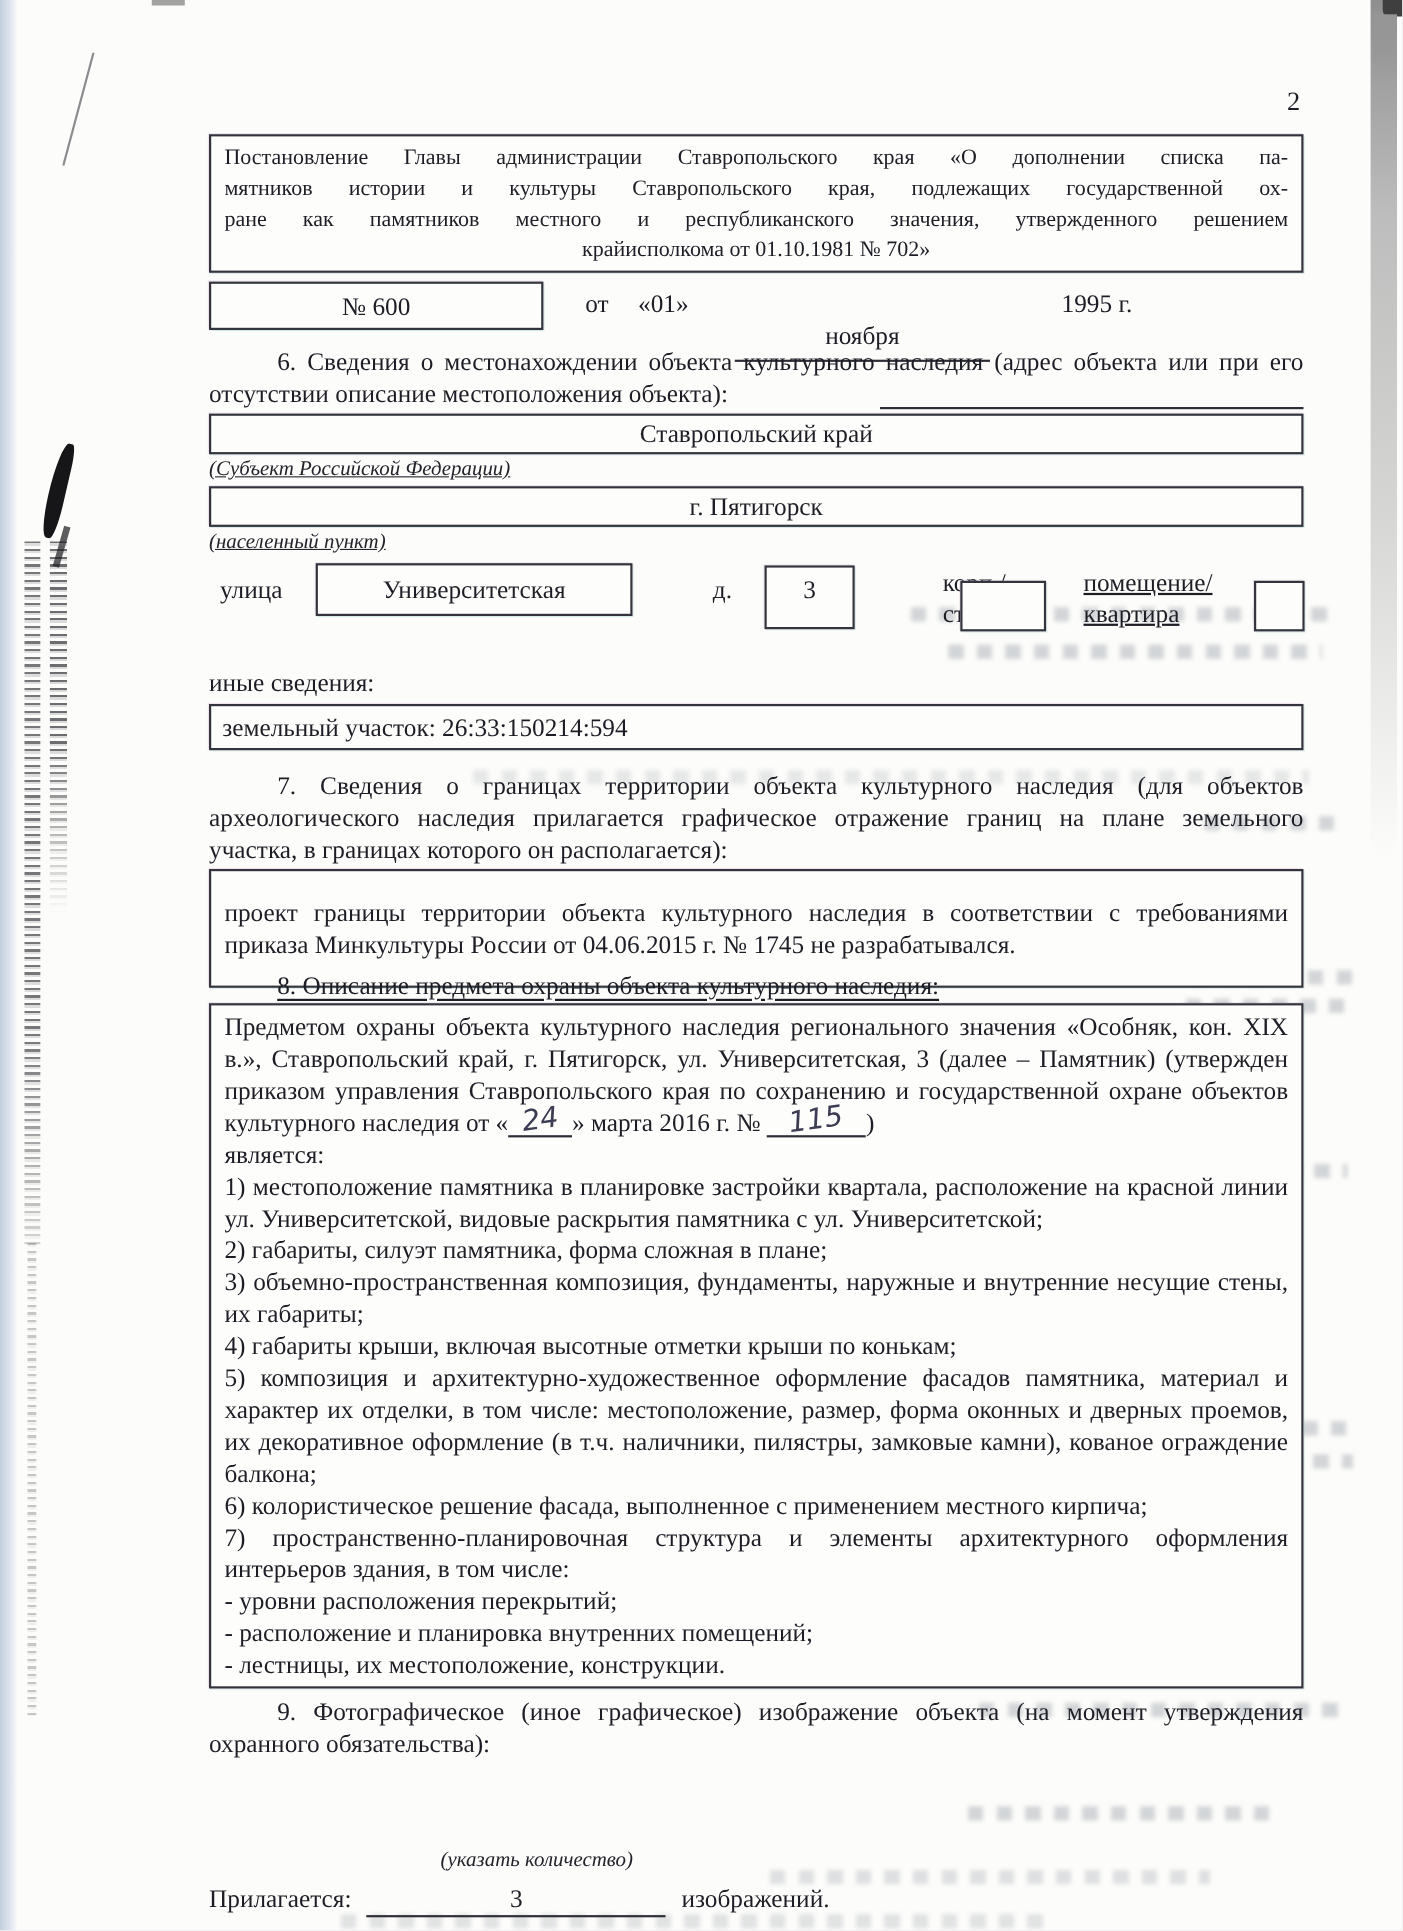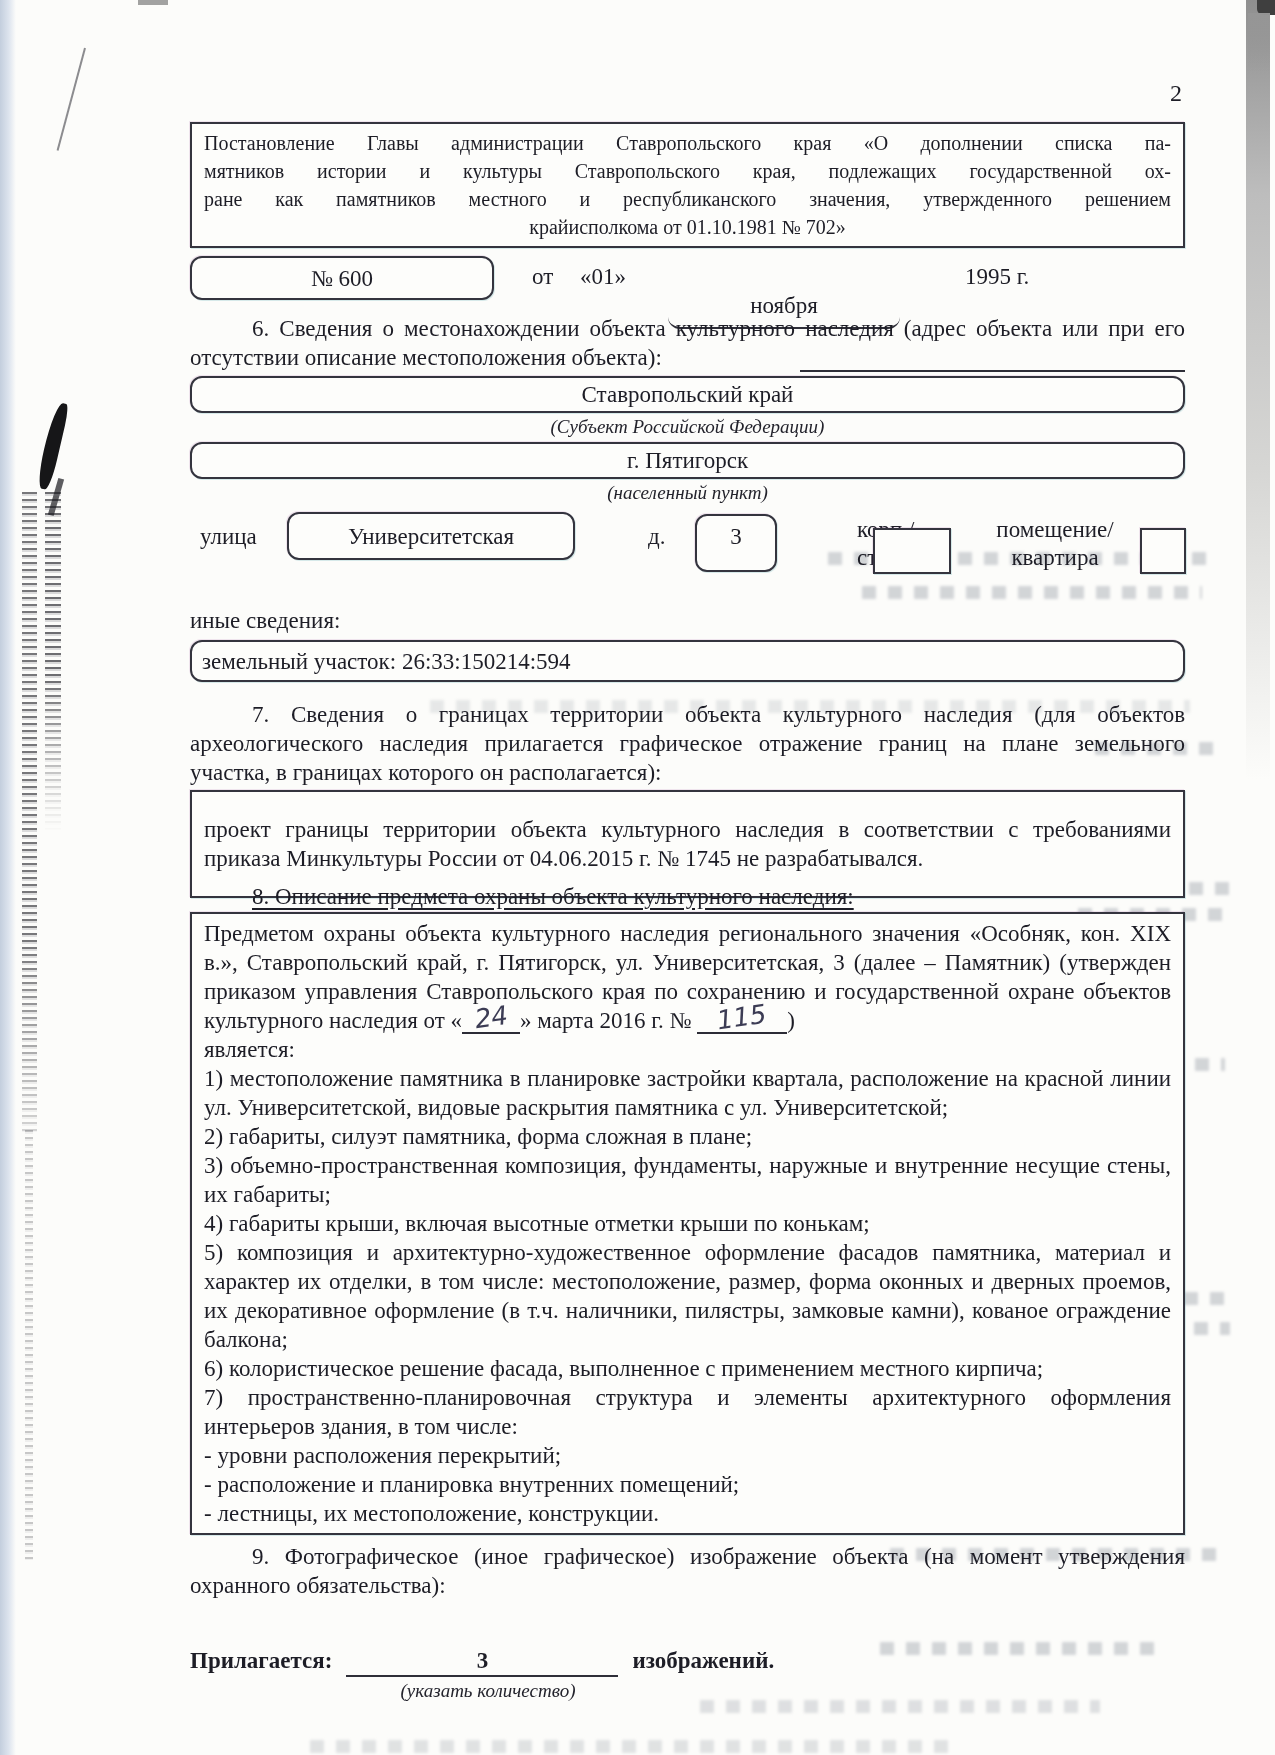--- a/index.html
+++ b/index.html
@@ -1,23 +1,23 @@
 <!DOCTYPE html>
 <html><head>
 <meta charset="utf-8">
 <style>
   html,body{margin:0;padding:0;background:#e8e8e8;}
   #page{position:relative;width:1275px;height:1755px;margin:0 auto;background:#fcfcfa;
         overflow:hidden;font-family:"Liberation Serif","DejaVu Serif",serif;color:#1d1d26;}
   .abs{position:absolute;}
   .box{border:2px solid #34343e;background:#fdfdfb;
        box-shadow:1px 1px 0 rgba(0,130,140,.15),-1px -1px 0 rgba(150,60,150,.12);}
-  .t{font-size:23px;line-height:29px;border-radius:12px;}
+  .t{font-size:23px;line-height:29px;}
   .just{text-align:justify;}
-  .center{text-align:center;}
+  .center{text-align:left;text-decoration:underline;}
   .cap{font-style:italic;font-size:19px;color:#23232c;}
   .pagenum{left:1170px;top:80px;font-size:24px;}
   
   .box1{left:190px;top:122px;width:995px;padding:5px 12px;box-sizing:border-box;}
   .box1 .line{font-size:20px;line-height:28px;text-align:justify;text-align-last:justify;}
   .box1 .line:last-child{text-align:center;text-align-last:center;}
   
   .numbox{left:190px;top:256px;width:300px;height:40px;display:flex;align-items:center;justify-content:center;}
   .uline{border-bottom:2px solid #2e2e38;margin-top:33px;}
   .monthline{left:668px;top:258px;width:232px;height:36px;text-align:center;}
@@ -37,21 +37,21 @@
   .zembox{left:190px;top:640px;width:995px;height:42px;box-sizing:border-box;display:flex;align-items:center;padding-left:10px;}
   .sec7h{left:190px;top:700px;}
   .sec7box{left:190px;top:790px;width:995px;padding:23px 12px;box-sizing:border-box;}
   .sec8h{left:190px;top:882px;text-decoration:underline;text-underline-offset:4px;}
   .sec8box{left:190px;top:912px;width:995px;padding:5px 12px;box-sizing:border-box;}
   .sec8box .pitem{font-size:23px;line-height:29px;text-align:justify;}
   .hw-slot{display:inline-block;text-align:center;border-bottom:2px solid #2c2c36;line-height:22px;padding:0 4px;}
   .hw{display:inline-block;font-family:"DejaVu Sans",sans-serif;font-style:italic;font-size:26px;
       color:#3c3c54;transform:rotate(-8deg) translateY(-2px);}
   .sec9h{left:190px;top:1542px;}
-  .prilag{left:190px;top:1646px;width:995px;font-weight:bold;}
+  .prilag{left:190px;top:1712px;width:995px;}
   .count-slot{display:inline-block;width:272px;text-align:center;border-bottom:2px solid #2e2e38;margin:0 14px;}
   .countcap{left:352px;top:1680px;width:272px;text-align:center;}
   
   .edge-left{left:0;top:0;width:16px;height:1755px;
     background:linear-gradient(90deg,#c3cedd 0%,#dde4ee 55%,rgba(255,255,255,0) 100%);}
   .edge-right{left:1246px;top:0;width:24px;height:780px;
     background:linear-gradient(180deg,#8f8f8f 0%,#bdbdbd 25%,#d6d6d4 60%,rgba(252,252,250,0) 100%);}
   .corner-tr{left:1257px;top:0;width:18px;height:15px;background:#3f3f3f;border-radius:0 0 0 6px;}
   .corner-tr2{left:1248px;top:13px;width:22px;height:60px;
     background:linear-gradient(180deg,#969696,rgba(200,200,200,0));}

